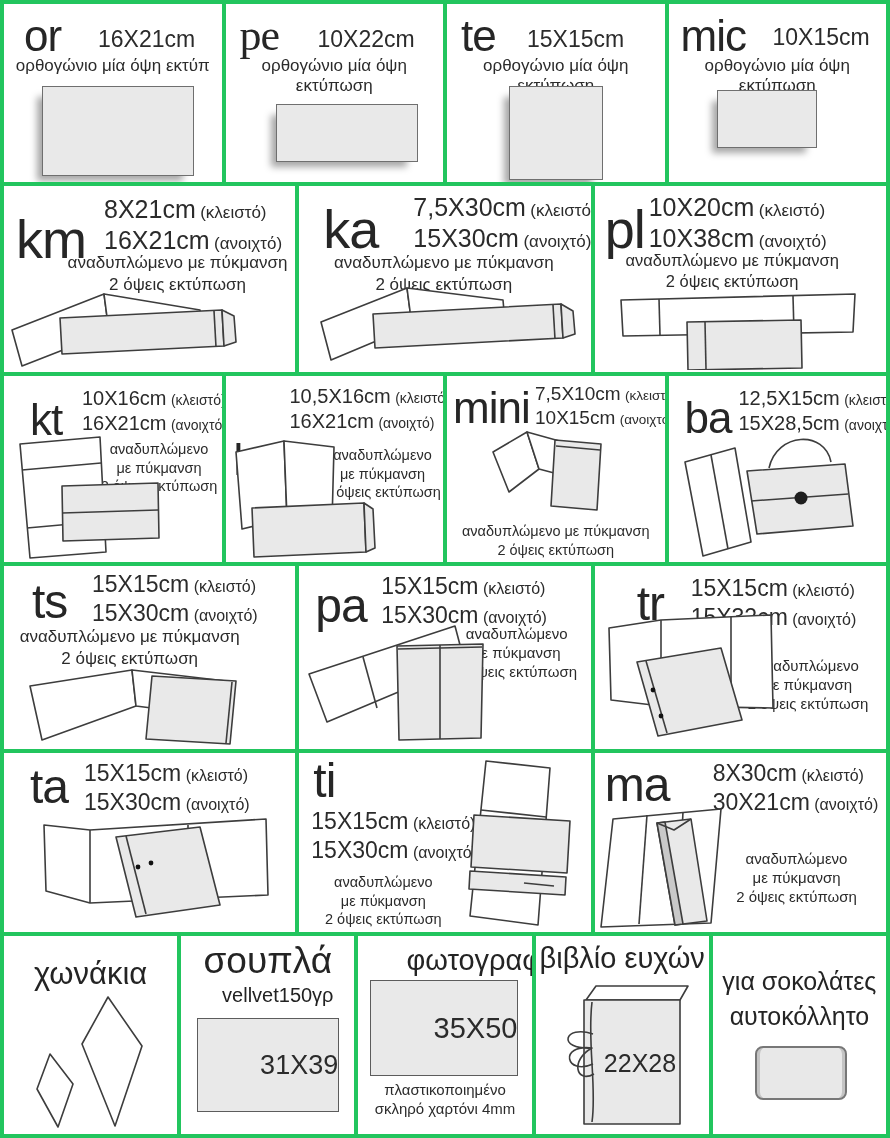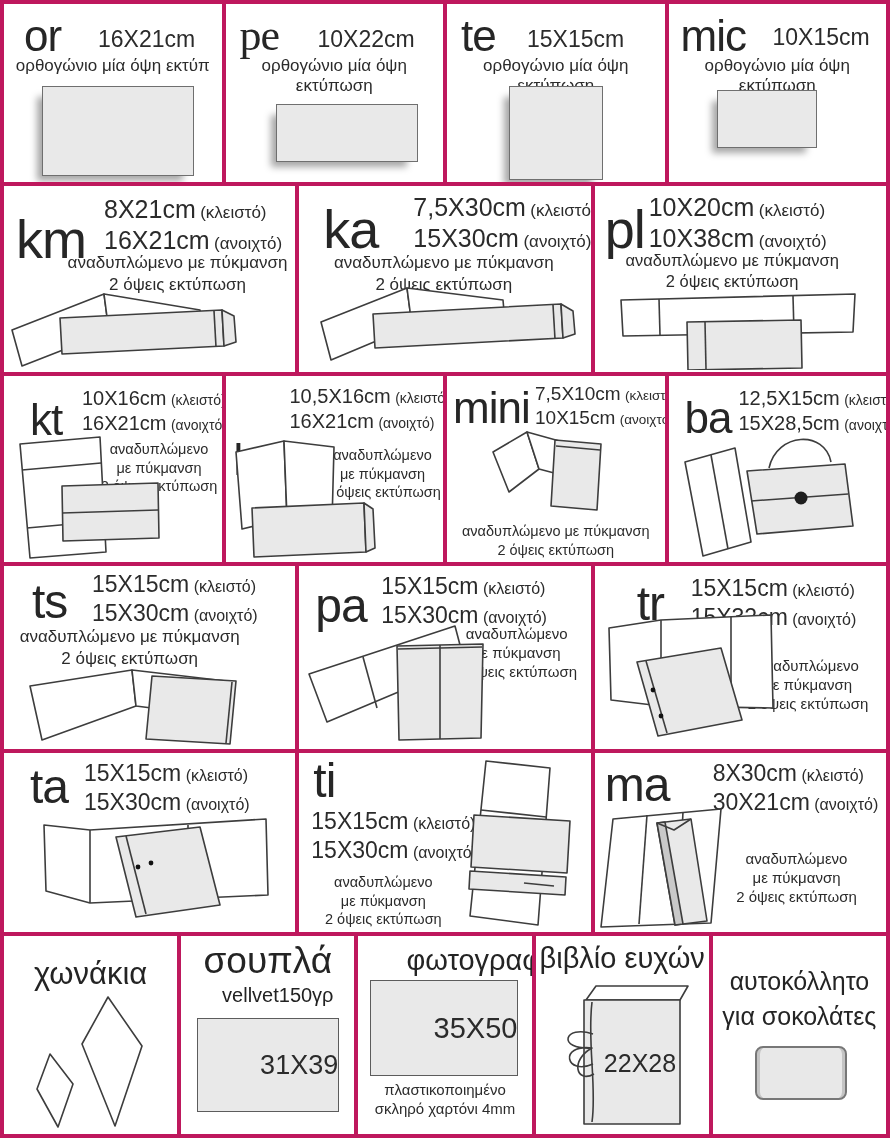--- a/index.html
+++ b/index.html
@@ -1,17 +1,17 @@
 <!DOCTYPE html>
 <html><head>
 <meta charset="utf-8">
 <style>
   html,body{margin:0;padding:0;background:#fff;}
   .board{
-    width:890px;height:1138px;box-sizing:border-box;background:#be185d;
+    width:890px;height:1138px;box-sizing:border-box;background:#22c55e;
     padding:4px;display:grid;grid-template-rows:178px 186px 186px 183px 179px 198px;
     row-gap:4px;font-family:"Liberation Sans",sans-serif;color:#222;
   }
   .row{display:grid;column-gap:4px;}
   .r1,.r3{grid-template-columns:repeat(4,1fr);}
   .r2,.r4,.r5{grid-template-columns:repeat(3,1fr);}
   .r6{grid-template-columns:repeat(5,1fr);}
   .cell{position:relative;background:#fff;overflow:hidden;}
   .code{position:absolute;line-height:1;color:#262626;letter-spacing:-1px;}
   .r1 .code{font-size:44px;}
@@ -414,20 +414,20 @@
         <polygon class="open-shape" points="40,28 50,14 142,14 134,28"></polygon>
         <polygon class="gray-shape" points="38,28 134,28 134,152 38,152"></polygon>
         <path d="M46,30 C41,70 51,115 46,150" fill="none"></path>
         <path d="M47,62 C18,52 10,78 46,76 C12,72 20,104 47,92" fill="none"></path>
         <path d="M46,76 C24,88 30,112 48,102" fill="none"></path>
         <text x="94" y="100" text-anchor="middle" stroke="none">22X28</text>
       </svg>
     </div>
     <div class="cell" id="c-auto">
       <div class="title6">
+        <div>για σοκολάτες</div>
         <div>αυτοκόλλητο</div>
-        <div>για σοκολάτες</div>
       </div>
       <div class="sticker"></div>
     </div>
   </div>
 
 </div>
 
 </body></html>

